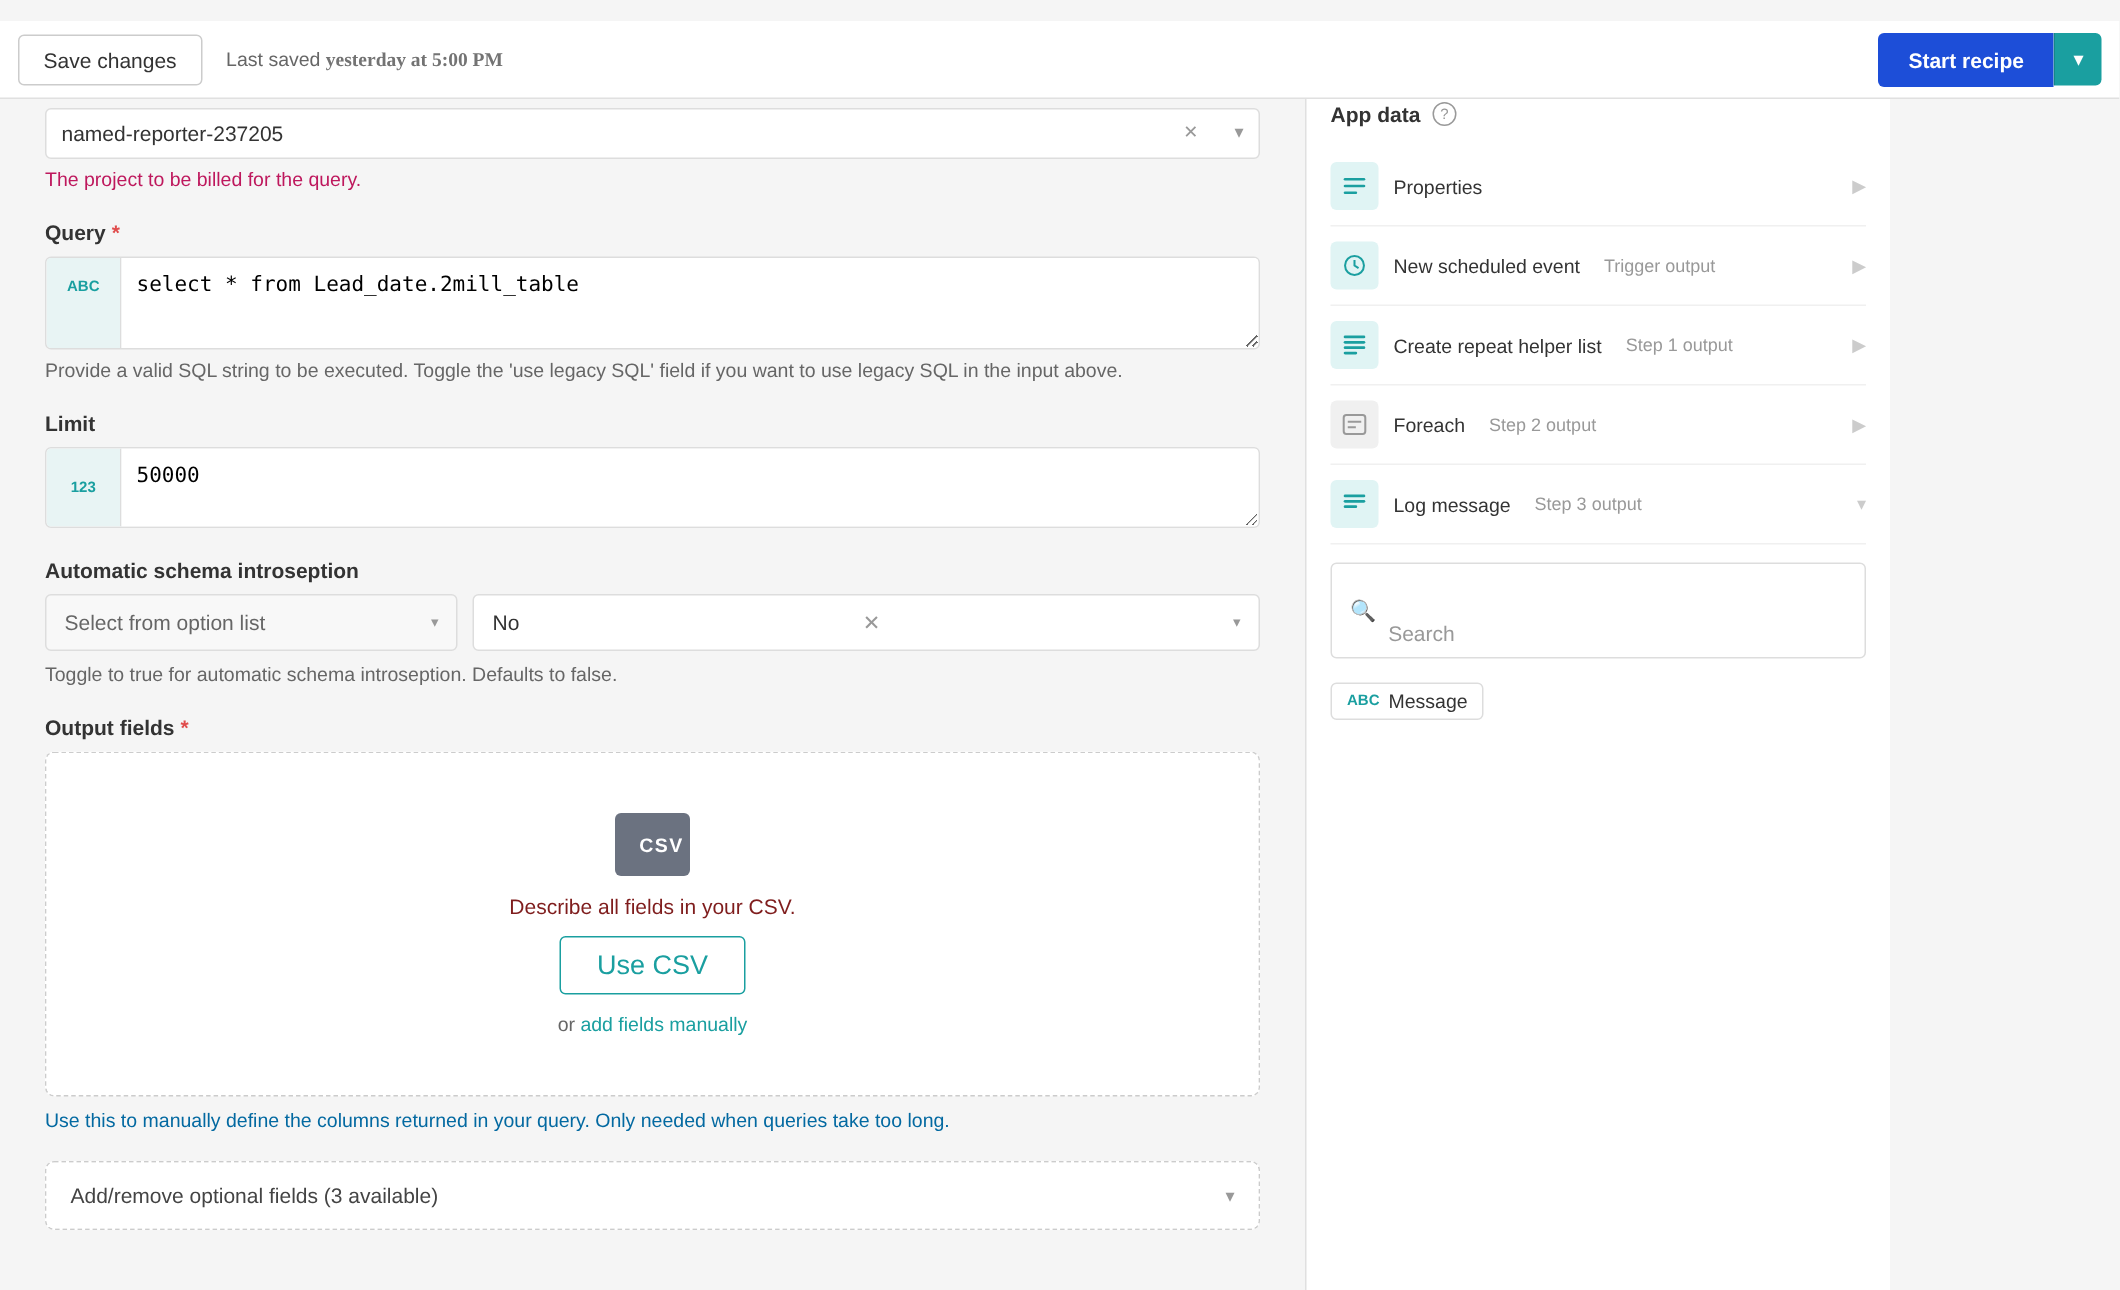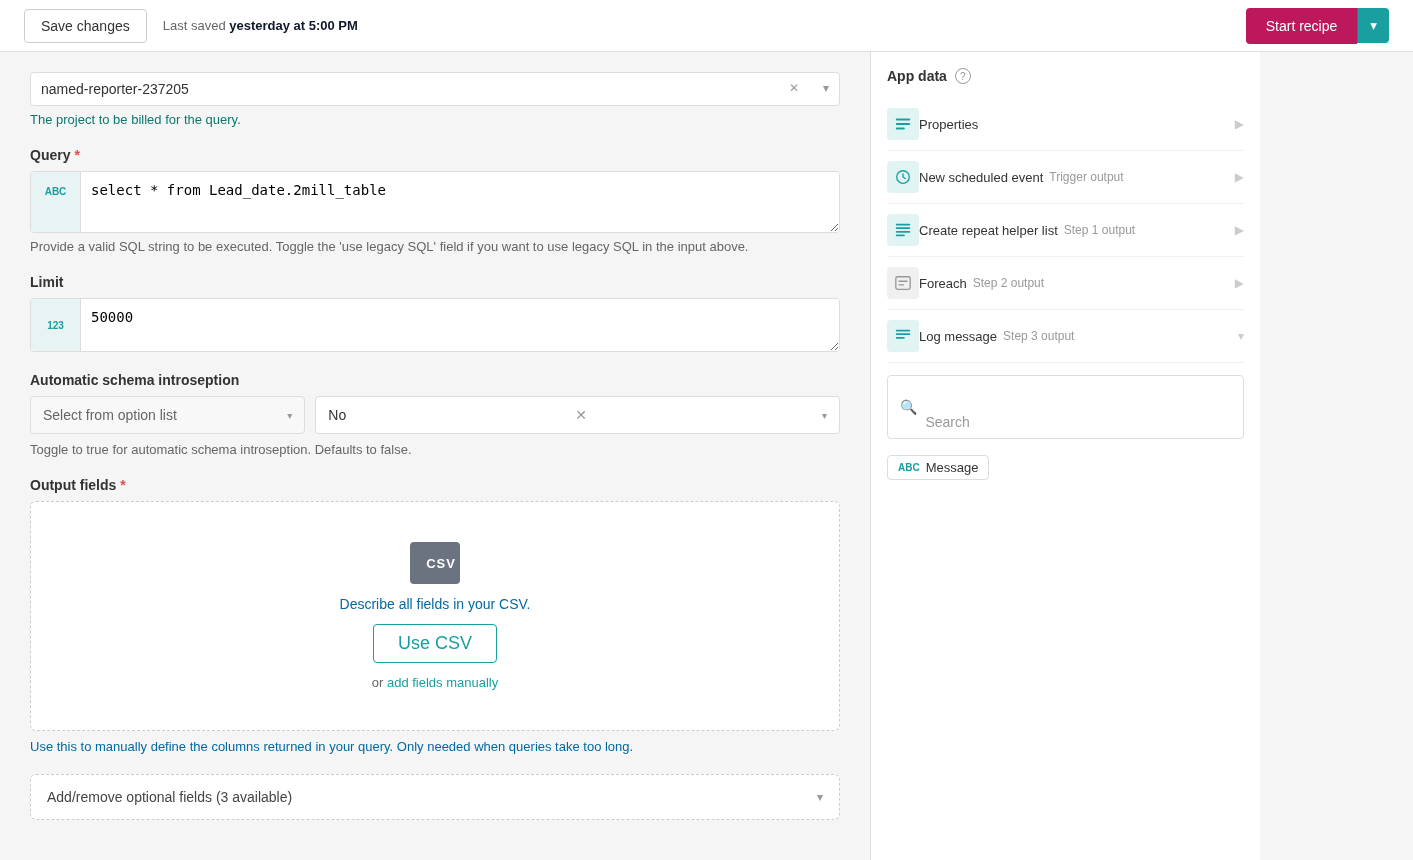--- a/index.html
+++ b/index.html
@@ -1,34 +1,34 @@
 <!DOCTYPE html>
 <html><head>
   <meta charset="utf-8">
   <style>
     * { box-sizing: border-box; margin: 0; padding: 0; }
     body { font-family: -apple-system, BlinkMacSystemFont, 'Segoe UI', sans-serif; font-size: 14px; background: #f5f5f5; color: #333; }
 
     
     .top-bar {
       display: flex; align-items: center; justify-content: space-between;
-      background: #fff; padding: 8px 24px; border-bottom: 1px solid #e0e0e0;
-      height: 52px; position: sticky; top: 0; z-index: 100;
+      background: #fff; padding: 8px 12px; border-bottom: 1px solid #e0e0e0;
+      height: 52px; position: sticky; top: 14px; z-index: 100;
     }
     .top-bar-left { display: flex; align-items: center; gap: 16px; }
     .save-btn {
       border: 1px solid #ccc; background: #fff; padding: 8px 16px;
       border-radius: 4px; cursor: pointer; font-size: 14px; color: #333;
     }
     .last-saved { font-size: 13px; color: #666; }
-    .last-saved strong { color: #0f172a; }
+    .last-saved strong { color: #737373; font-family: Liberation Serif, serif; }
     .top-bar-right { display: flex; align-items: center; gap: 0; }
     .start-recipe-btn {
-      background: #be185d; color: #fff; border: none; padding: 10px 20px;
-      border-radius: 4px 0 0 4px; cursor: pointer; font-size: 14px; font-weight: 400;
+      background: #1d4ed8; color: #fff; border: none; padding: 10px 20px;
+      border-radius: 4px 0 0 4px; cursor: pointer; font-size: 14px; font-weight: 700;
     }
     .start-recipe-dropdown {
       background: #1a9fa0; color: #fff; border: none; border-left: 1px solid #178888;
       padding: 10px 12px; border-radius: 0 4px 4px 0; cursor: pointer;
     }
 
     
     .main-layout { display: flex; min-height: calc(100vh - 52px); }
 
     
@@ -40,21 +40,21 @@
       display: flex; background: #fff;
       border: 1px solid #ddd; border-radius: 4px; padding: 8px 10px;
       gap: 24px;
     }
     .project-input-row input {
       flex: 1; border: none; outline: none; font-size: 14px; color: #333;
     }
     .project-input-row .clear-icon, .project-input-row .chevron-icon {
       cursor: pointer; color: #999; font-size: 12px;
     }
-    .field-hint { font-size: 13px; color: #0f766e; margin-top: 6px; }
+    .field-hint { font-size: 13px; color: #be185d; margin-top: 6px; }
 
     
     .field-label { font-size: 14px; font-weight: 600; color: #333; margin-bottom: 8px; display: flex; align-items: center; gap: 4px; }
     .required { color: #e04c4c; }
     .query-input-wrapper {
       display: flex; background: #fff; border: 1px solid #ddd; border-radius: 4px; overflow: hidden;
     }
     .type-badge {
       background: #e8f4f4; color: #1a9fa0; font-size: 10px; font-weight: 700;
       padding: 10px 10px; display: flex; align-items: flex-start; border-right: 1px solid #ddd;
@@ -103,21 +103,21 @@
     .output-box {
       border: 1.5px dashed #ccc; border-radius: 6px; background: #fff;
       padding: 40px 20px; display: flex; flex-direction: column; align-items: center;
       gap: 12px;
     }
     .csv-icon {
       width: 50px; height: 42px; background: #6b7280;
       border-radius: 4px; display: flex; align-items: center; justify-content: center;
       color: #fff; font-weight: 700; font-size: 13px; letter-spacing: 1px; padding-left: 12px;
     }
-    .output-desc { font-size: 14px; color: #0369a1; }
+    .output-desc { font-size: 14px; color: #7f1d1d; }
     .use-csv-btn {
       border: 1px solid #1a9fa0; color: #1a9fa0; background: #fff;
       padding: 8px 24px; border-radius: 4px; cursor: pointer; font-size: 18px;
     }
     .or-add { font-size: 13px; color: #666; }
     .or-add a { color: #1a9fa0; text-decoration: none; }
     .output-hint { font-size: 13px; color: #0369a1; margin-top: 8px; }
 
     
     .optional-fields {
@@ -136,21 +136,21 @@
     .app-data-header { display: flex; align-items: center; gap: 8px; margin-bottom: 14px; }
     .app-data-title { font-size: 14px; font-weight: 600; color: #333; }
     .help-icon {
       width: 16px; height: 16px; border: 1.5px solid #999; border-radius: 50%;
       display: inline-flex; align-items: center; justify-content: center;
       font-size: 10px; color: #999; cursor: pointer;
     }
 
     
     .app-data-item {
-      display: flex; align-items: center; padding: 10px 0;
+      display: flex; align-items: center; gap: 10px; padding: 10px 0;
       border-bottom: 1px solid #f0f0f0; cursor: pointer;
     }
     .app-data-item:last-of-type { border-bottom: none; }
     .app-data-icon {
       width: 32px; height: 32px; border-radius: 4px;
       display: flex; align-items: center; justify-content: center; flex-shrink: 0;
     }
     .icon-teal { background: #e0f4f4; }
     .icon-gray { background: #f0f0f0; }
     .app-data-icon svg { width: 18px; height: 18px; }

